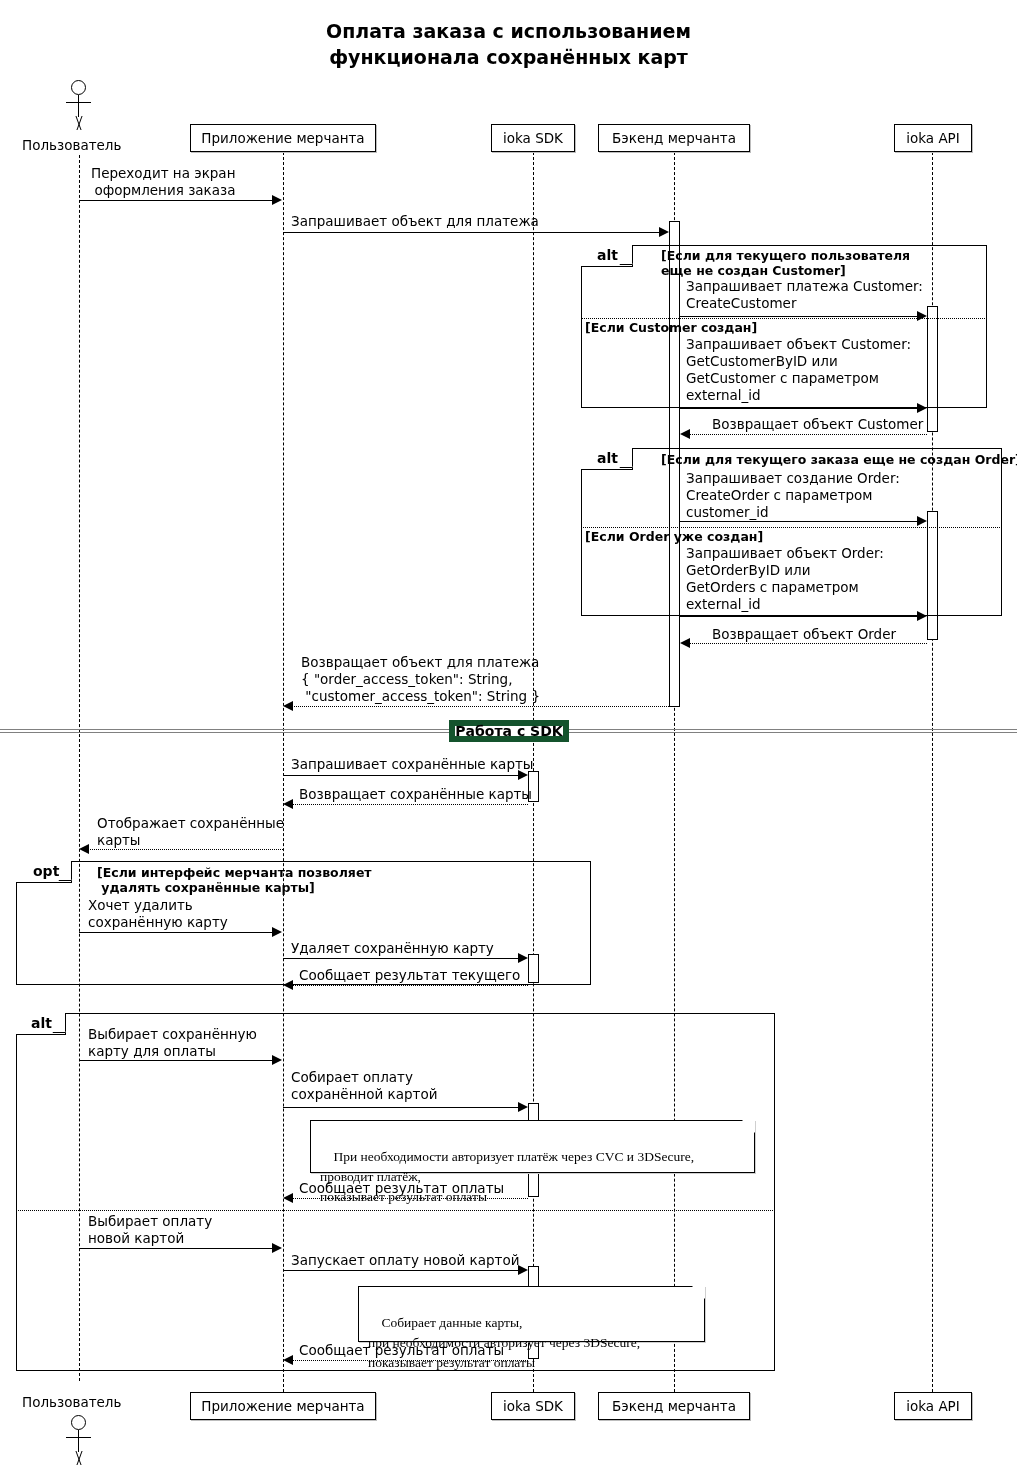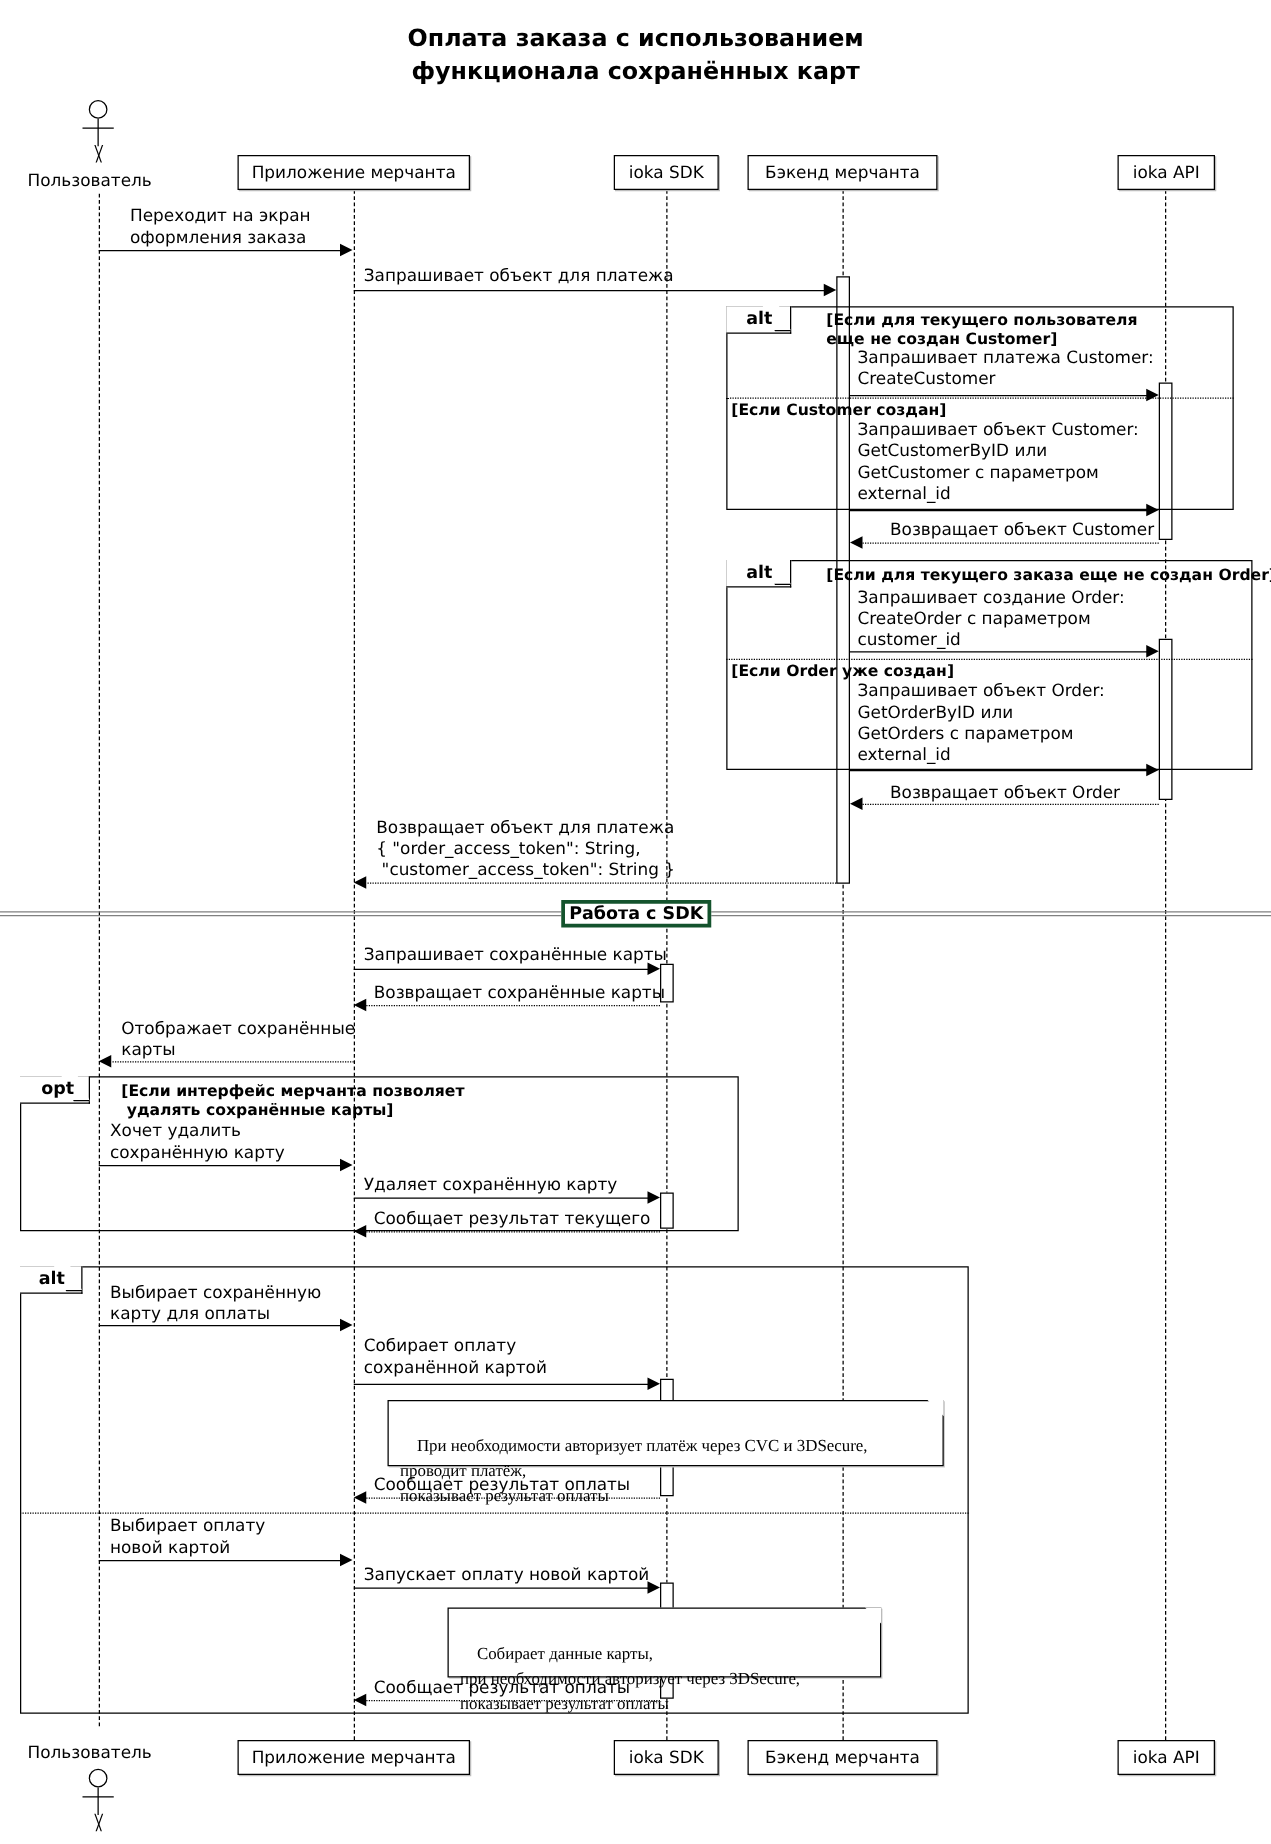--- a/index.html
+++ b/index.html
@@ -40,21 +40,21 @@
   .fragtab{position:absolute;border-right:1px solid #000;border-bottom:1px solid #000;box-sizing:border-box;
            background:#fff;}
   .fragtab:after{content:"";position:absolute;right:-1px;top:-1px;width:13px;height:100%;
            background:#fff;border-bottom:1px solid #000;box-sizing:border-box;
            transform:skewX(26deg);transform-origin:bottom left;}
   .fragcond{position:absolute;font-weight:bold;font-size:12.5px;line-height:15px;white-space:pre;}
   .fragdiv{position:absolute;height:0;border-top:1.4px dotted #000;}
 
   
   .dvline{position:absolute;height:4px;border-top:1.2px solid #808080;border-bottom:1.2px solid #808080;box-sizing:border-box;}
-  .dvbox{position:absolute;border:3px solid #14532d;background:#fff;display:flex;align-items:center;justify-content:center;
+  .dvbox{position:absolute;border:6px solid #14532d;background:#fff;display:flex;align-items:center;justify-content:center;
          font-weight:bold;font-size:14px;box-sizing:border-box;}
 
   
   .note{position:absolute;border:1px solid #000;background:#fff;box-sizing:border-box;
         font-size:13.5px;line-height:20px;padding:6px 9px;white-space:pre;
         box-shadow:1px 1px 0 #cfcfcf;font-family:Liberation Serif, serif;}
   .note .foldcut{position:absolute;right:-1px;top:-1px;width:0;height:0;
         border-top:13px solid #fff;border-left:13px solid transparent;}
 </style>
 </head>
@@ -126,21 +126,21 @@
   <div class="fragtab" style="left:16px;top:861px;width:56px;height:22px;"></div>
   <div class="fraglabel" style="left:33px;top:863px;">opt</div>
   <div class="fragcond" style="left:97px;top:865px;">[Если интерфейс мерчанта позволяет
  удалять сохранённые карты]</div>
 
   <div class="frag" style="left:16px;top:1013px;width:759px;height:358px;"></div>
   <div class="fragtab" style="left:16px;top:1013px;width:50px;height:22px;"></div>
   <div class="fraglabel" style="left:31px;top:1015px;">alt</div>
   <div class="fragdiv" style="left:16px;top:1210px;width:759px;"></div>
 
-  <div class="msgtext" style="left:104px;top:165px;">Переходит на экран
+  <div class="msgtext" style="left:91px;top:165px;text-align:right;">Переходит на экран
 оформления заказа</div>
   <div class="msgline" style="left:79px;top:200px;width:195px;"></div>
   <div class="arrowR" style="left:272px;top:195px;"></div>
 
   <div class="msgtext" style="left:291px;top:213px;">Запрашивает объект для платежа</div>
   <div class="msgline" style="left:283px;top:232px;width:380px;"></div>
   <div class="arrowR" style="left:659px;top:227px;"></div>
 
   <div class="msgtext" style="left:686px;top:278px;">Запрашивает платежа Customer:
 CreateCustomer</div>

